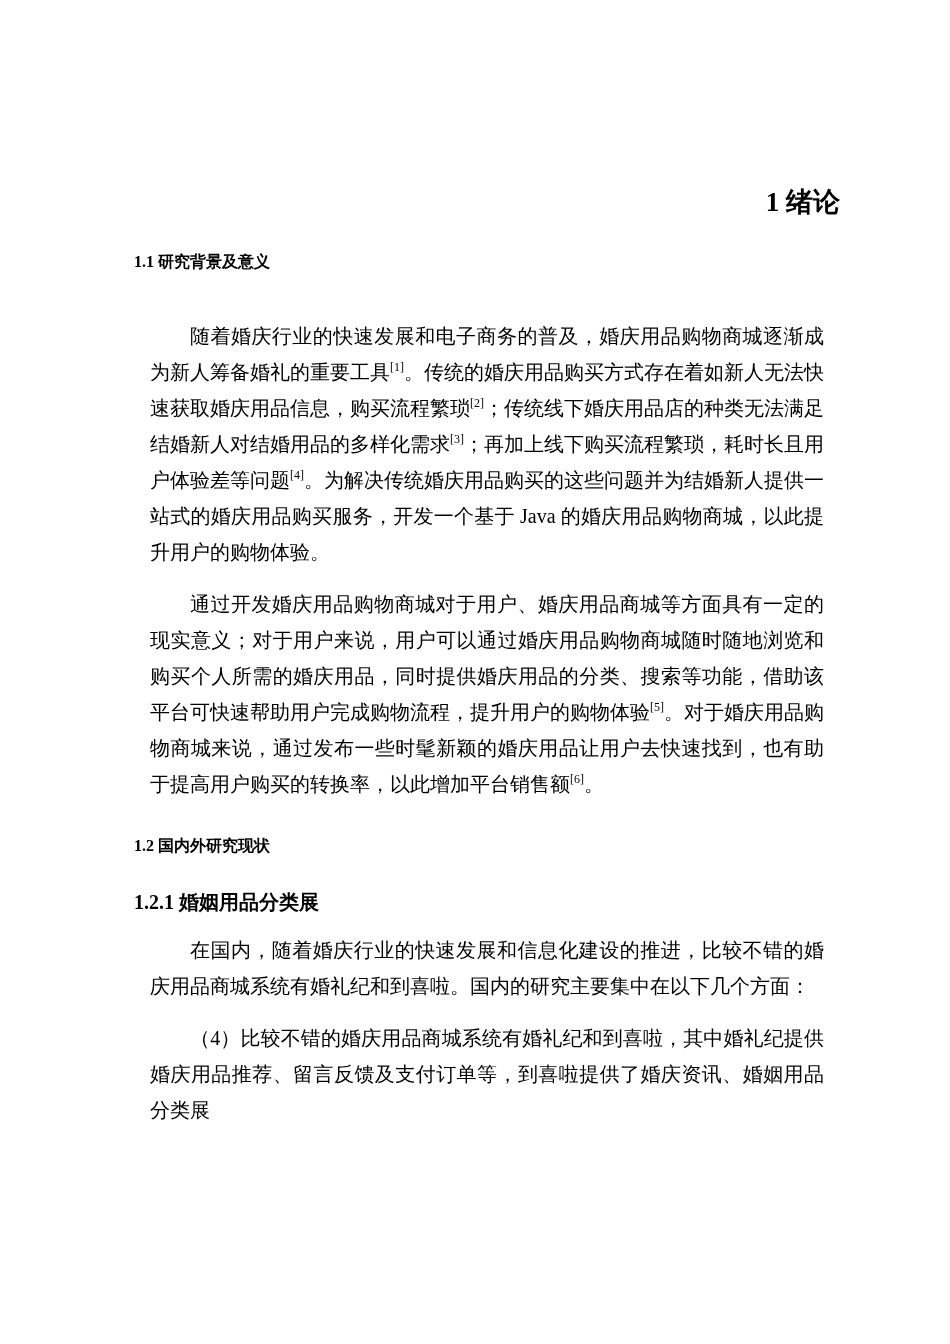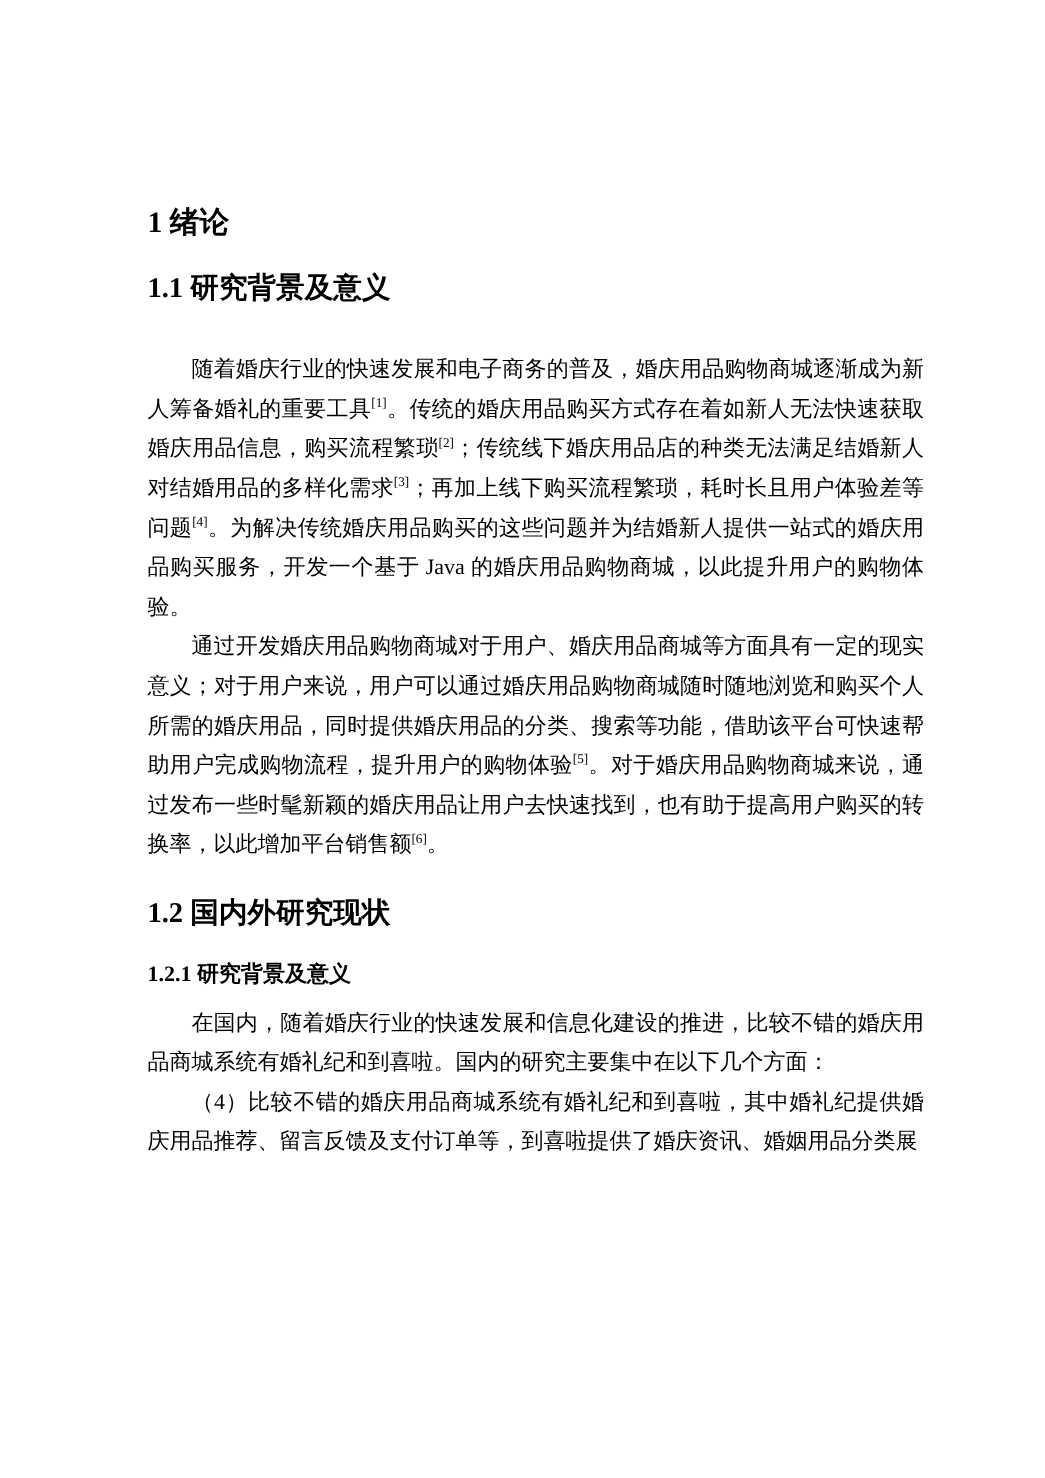--- a/index.html
+++ b/index.html
@@ -19,41 +19,42 @@
     width: 950px;
     height: 1344px;
     padding: 186px 110px 0 134px;
     background: #ffffff;
   }
   h1.chapter-title {
     font-size: 27px;
     line-height: 32px;
     font-weight: bold;
     margin: 0 0 30px 0;
+    text-align: right;
   }
   h2.section-title {
-    font-size: 26px;
+    font-size: 16px;
     line-height: 28px;
     font-weight: bold;
     margin: 0 0 42px 0;
   }
   h2.section-title.spaced-top {
     margin-top: 30px;
     margin-bottom: 13px;
   }
   h3.subsection-title {
     font-size: 20px;
     line-height: 28px;
     font-weight: bold;
     margin: 28px 0 12px 0;
   }
   p.body-par {
     font-size: 20px;
     line-height: 36px;
-    margin: 0;
+    margin: 16px;
     text-indent: 2em;
     text-align: justify;
     word-break: break-all;
   }
   p.body-par sup {
     font-size: 12px;
     line-height: 0;
     vertical-align: baseline;
     position: relative;
     top: -8px;
@@ -67,21 +68,21 @@
   <h1 class="chapter-title">1 绪论</h1>
 
   <h2 class="section-title">1.1 研究背景及意义</h2>
 
   <p class="body-par">随着婚庆行业的快速发展和电子商务的普及，婚庆用品购物商城逐渐成为新人筹备婚礼的重要工具<sup>[1]</sup>。传统的婚庆用品购买方式存在着如新人无法快速获取婚庆用品信息，购买流程繁琐<sup>[2]</sup>；传统线下婚庆用品店的种类无法满足结婚新人对结婚用品的多样化需求<sup>[3]</sup>；再加上线下购买流程繁琐，耗时长且用户体验差等问题<sup>[4]</sup>。为解决传统婚庆用品购买的这些问题并为结婚新人提供一站式的婚庆用品购买服务，开发一个基于 Java 的婚庆用品购物商城，以此提升用户的购物体验。</p>
 
   <p class="body-par">通过开发婚庆用品购物商城对于用户、婚庆用品商城等方面具有一定的现实意义；对于用户来说，用户可以通过婚庆用品购物商城随时随地浏览和购买个人所需的婚庆用品，同时提供婚庆用品的分类、搜索等功能，借助该平台可快速帮助用户完成购物流程，提升用户的购物体验<sup>[5]</sup>。对于婚庆用品购物商城来说，通过发布一些时髦新颖的婚庆用品让用户去快速找到，也有助于提高用户购买的转换率，以此增加平台销售额<sup>[6]</sup>。</p>
 
   <h2 class="section-title spaced-top">1.2 国内外研究现状</h2>
 
-  <h3 class="subsection-title">1.2.1 研究背景及意义</h3>
+  <h3 class="subsection-title">1.2.1 婚姻用品分类展</h3>
 
   <p class="body-par">在国内，随着婚庆行业的快速发展和信息化建设的推进，比较不错的婚庆用品商城系统有婚礼纪和到喜啦。国内的研究主要集中在以下几个方面：</p>
 
 
 
   <p class="body-par">（4）比较不错的婚庆用品商城系统有婚礼纪和到喜啦，其中婚礼纪提供婚庆用品推荐、留言反馈及支付订单等，到喜啦提供了婚庆资讯、婚姻用品分类展</p>
 
 </div>
 
 </body></html>

